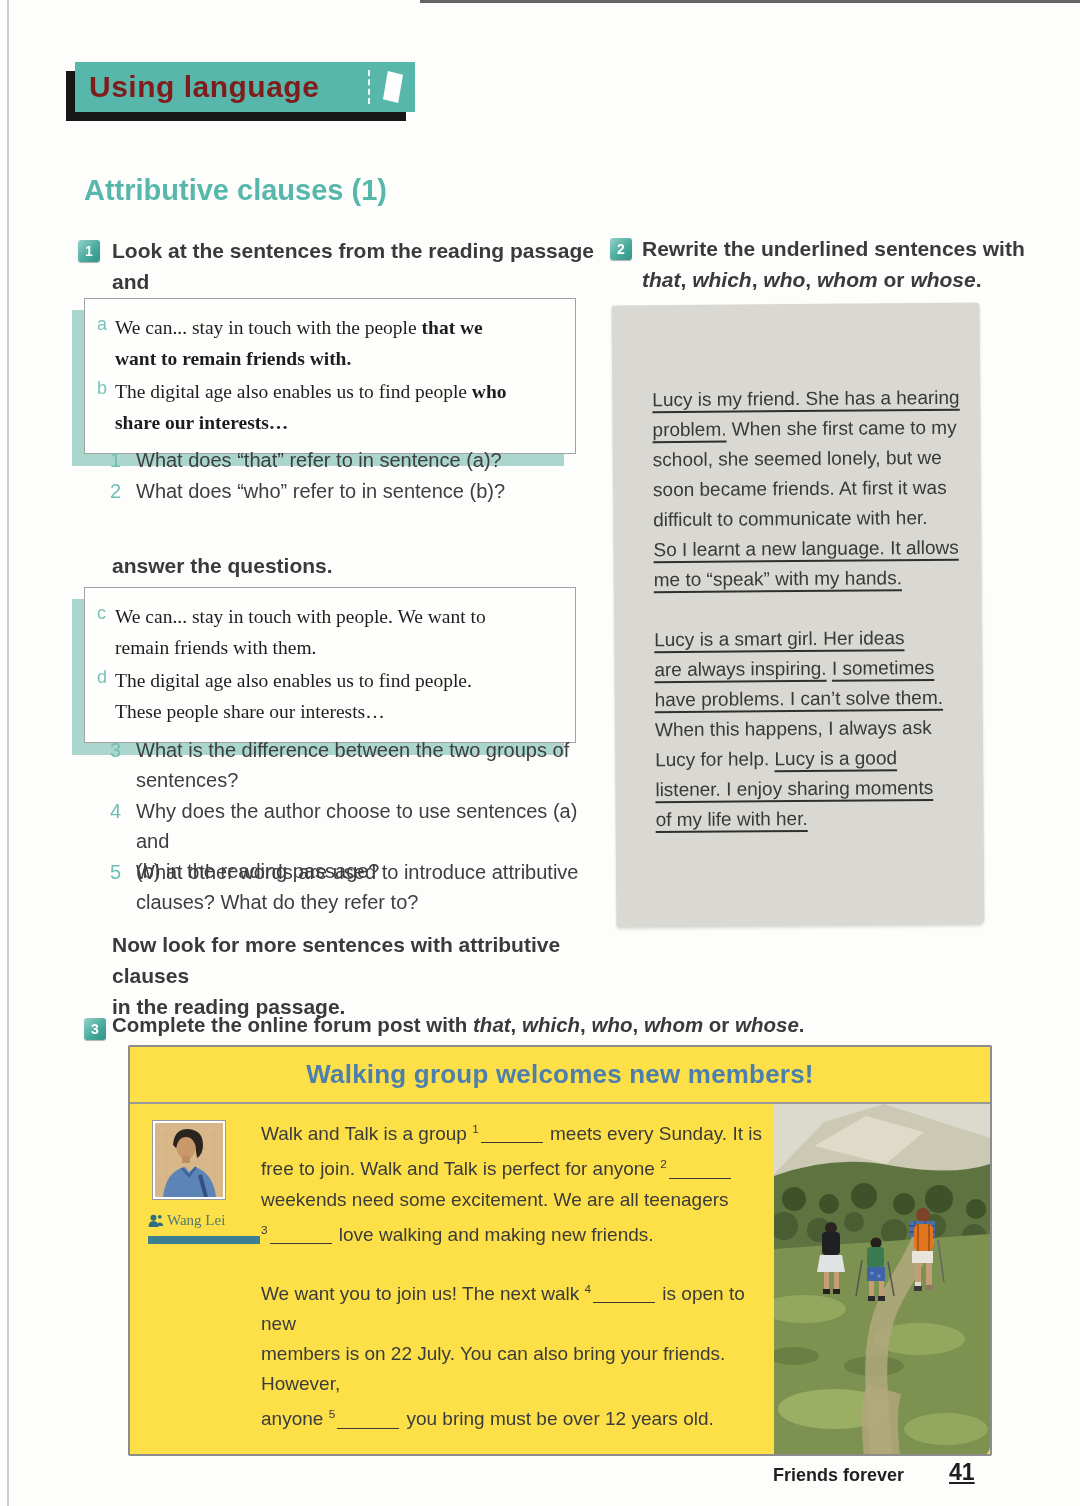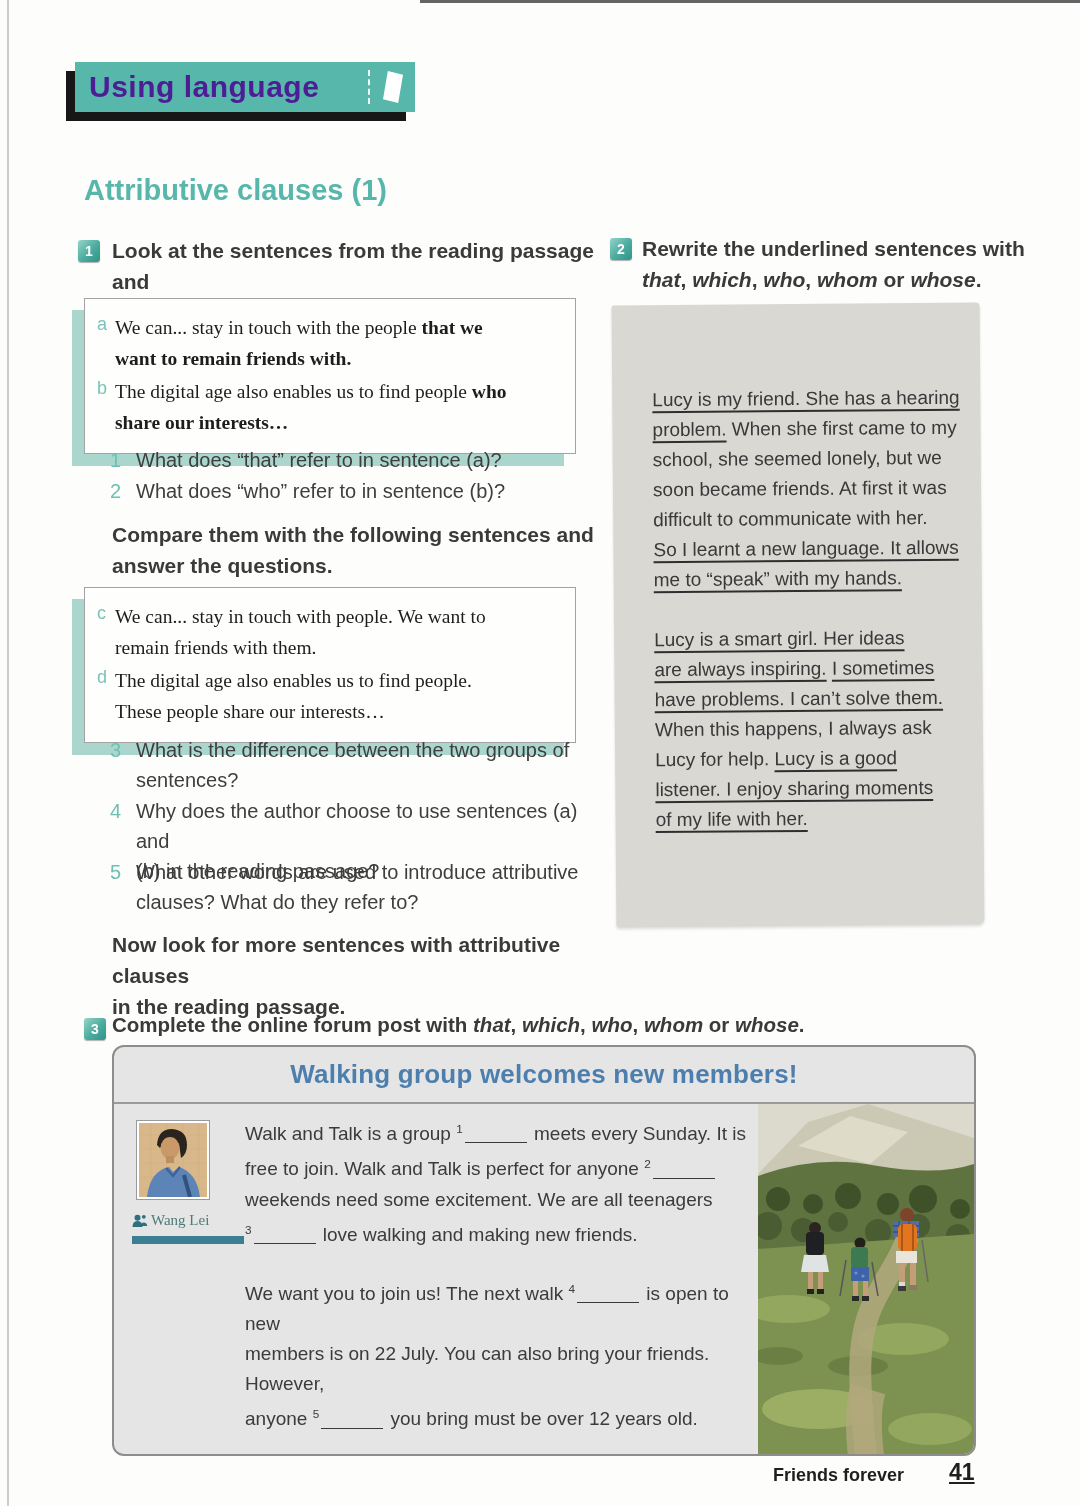--- a/index.html
+++ b/index.html
@@ -7,21 +7,21 @@
         font-family:"Liberation Sans",sans-serif;color:#3c3c3c;}
   .abs{position:absolute;}
 
   
   .scan-top{left:420px;top:0;width:660px;height:3px;background:#3e3e3e;opacity:.8;}
   .scan-left{left:7px;top:0;width:2px;height:1506px;background:#cbcbcb;}
 
   
   .banner{left:75px;top:62px;width:340px;height:50px;background:#58b7ab;
           box-shadow:-9px 9px 0 #171717;display:flex;align-items:center;padding:0 12px 0 14px;box-sizing:border-box;}
-  .banner-label{color:#4c1d95;font-weight:bold;font-size:30px;letter-spacing:.5px;flex:1;}
+  .banner-label{color:#7f1d1d;font-weight:bold;font-size:30px;letter-spacing:.5px;flex:1;}
   .banner-divider{width:0;height:34px;border-left:2.5px dashed rgba(255,255,255,.9);margin:0 13px 0 4px;}
   .book-icon{width:20px;height:32px;background:#fff;clip-path:polygon(24% 0%,100% 12%,76% 100%,0% 88%);}
 
   .section-title{left:84px;top:174px;font-size:29px;font-weight:bold;color:#57b7ab;}
 
   
   .badge{width:22px;height:22px;border-radius:3px;color:#fff;font-weight:bold;font-size:14px;
          background:linear-gradient(135deg,#96d3c9 0%,#4aab9e 55%,#2f9488 100%);
          display:flex;align-items:center;justify-content:center;box-shadow:0 1px 1px rgba(0,0,0,.3);}
 
@@ -44,22 +44,22 @@
   .paper p{margin:0;font-size:19px;line-height:30px;color:#393939;}
   .paper p + p{margin-top:30px;}
   .seg-u{text-decoration:underline;text-decoration-thickness:1.5px;text-underline-offset:5px;text-decoration-color:#2f2f2f;}
 
   .seg-b{font-weight:bold;}
   .seg-i{font-style:italic;}
   .seg-sup{font-size:0.62em;vertical-align:super;}
   .seg-blank{display:inline-block;width:62px;height:.85em;border-bottom:1.6px solid #3a3a3a;vertical-align:-3px;margin:0 2px;}
 
   
-  .forum{left:112px;top:1045px;width:864px;height:411px;background:#e5e5e5;border:2px solid #8d8d8d;
-         border-radius:12px;box-sizing:border-box;overflow:hidden;}
+  .forum{left:128px;top:1045px;width:864px;height:411px;background:#fde047;border:2px solid #8d8d8d;
+         border-radius:2px;box-sizing:border-box;overflow:hidden;}
   .forum-header{height:55px;border-bottom:2px solid #9a9a9a;display:flex;align-items:center;justify-content:center;}
   .forum-title{font-size:26px;font-weight:bold;color:#4d7fae;letter-spacing:.2px;}
   .forum-body{position:relative;height:352px;}
   .avatar-col{position:absolute;left:18px;top:16px;width:118px;}
   .avatar-frame{width:74px;height:80px;border:1px solid #9a9a9a;background:#fff;padding:2px;box-sizing:border-box;margin-left:4px;}
   .avatar-frame svg{width:100%;height:100%;display:block;}
   .author-row{margin-top:12px;display:flex;align-items:center;gap:3px;}
   .author-name{font-family:"Liberation Serif",serif;font-size:15px;color:#4e7a78;}
   .author-bar{margin-top:7px;width:112px;height:8px;background:#3c7f93;}
   .forum-text{position:absolute;left:131px;top:10px;width:522px;font-size:19px;line-height:30px;color:#3b3b3b;}
@@ -103,21 +103,21 @@
 
   <div class="abs q-row" style="left:110px;top:445px;width:470px;">
     <span class="q-num">1</span>
     <span class="q-text"><span>What does “that” refer to in sentence (a)?</span></span>
   </div>
   <div class="abs q-row" style="left:110px;top:476px;width:470px;">
     <span class="q-num">2</span>
     <span class="q-text"><span>What does “who” refer to in sentence (b)?</span></span>
   </div>
 
-  <div class="abs instr" style="left:112px;top:519px;width:500px;"><span>Compare them with the following sentences and</span><br><span>answer the questions.</span></div>
+  <div class="abs instr" style="left:112px;top:519px;width:500px;"><br><span>answer the questions.</span></div>
 
   <div class="abs sent-box" style="left:84px;top:587px;">
     <div class="sent-item">
       <span class="sent-letter">c</span>
       <span class="sent-text"><span>We can... stay in touch with people. We want to</span><br><span>remain friends with them.</span></span>
     </div>
     <div class="sent-item">
       <span class="sent-letter">d</span>
       <span class="sent-text"><span>The digital age also enables us to find people.</span><br><span>These people share our interests…</span></span>
     </div>

